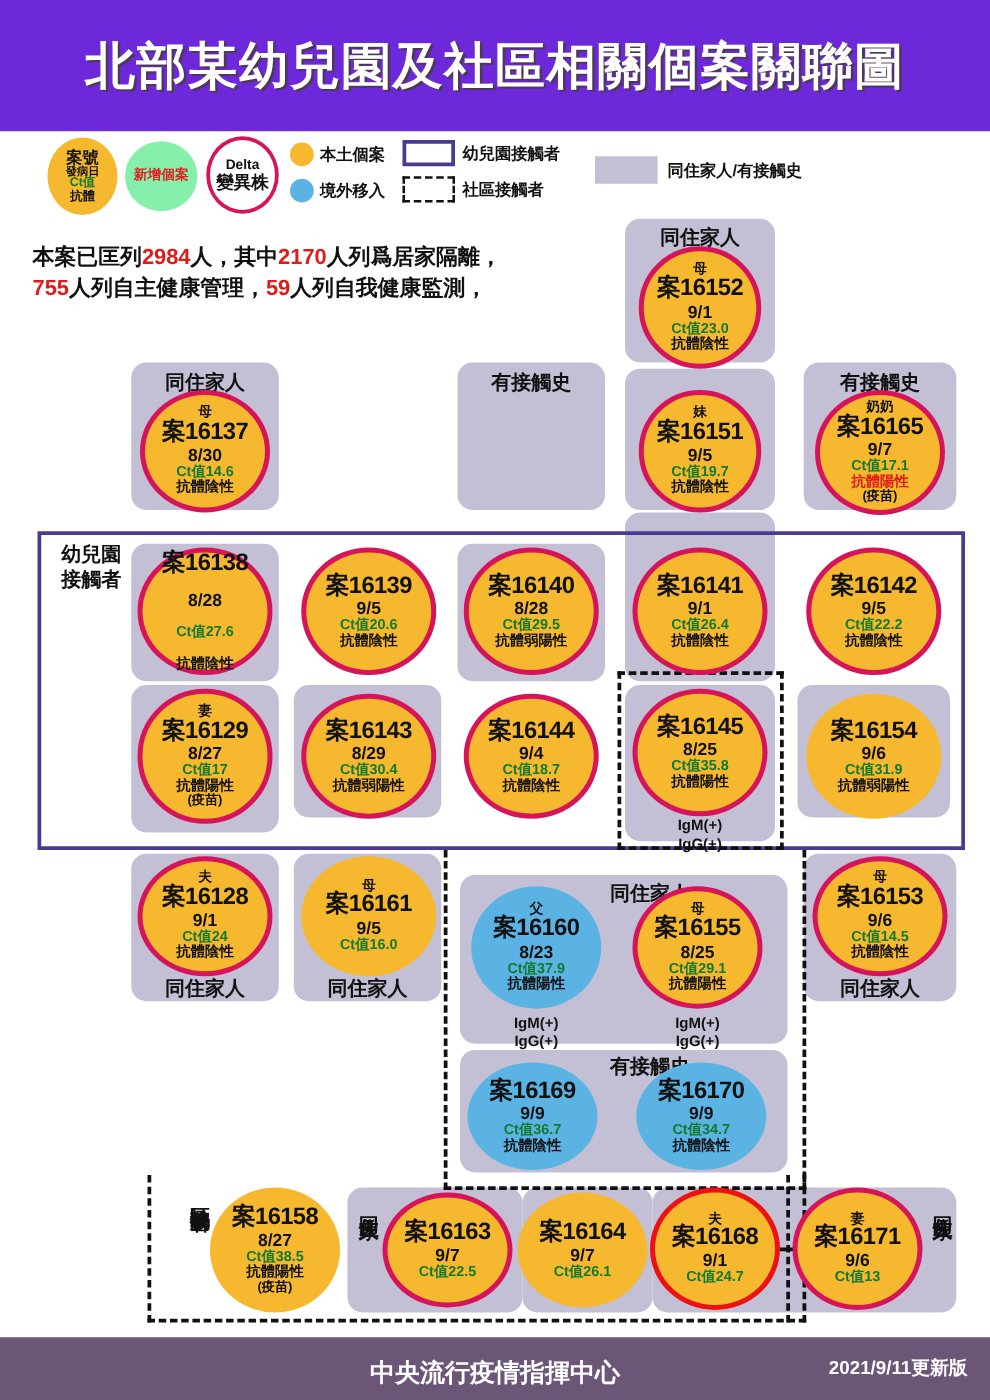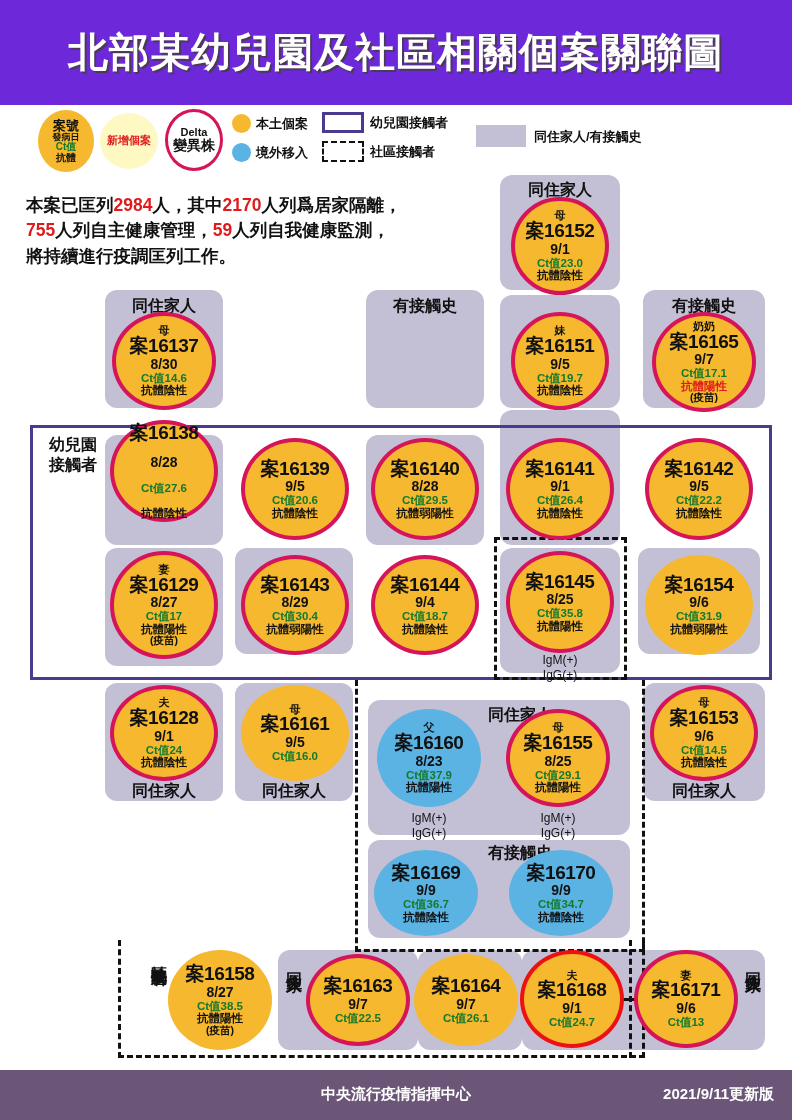--- a/index.html
+++ b/index.html
@@ -34,41 +34,41 @@
     background:#ffffff;
   }
 
   
   .footer{
     position:absolute;left:0;top:1070px;width:792px;height:50px;
     background:#6b5678;
   }
   .footer .f-center{
     position:absolute;left:0;top:15px;width:792px;text-align:center;
-    color:#ffffff;font-size:15px;font-weight:bold;
+    color:#ffffff;font-size:20px;font-weight:bold;
   }
   .footer .f-right{
     position:absolute;right:18px;top:15px;
     color:#ffffff;font-size:15px;font-weight:bold;
   }
 
   
   .legend{position:absolute;left:0;top:0;width:792px;height:70px;}
   .lg-ellipse{
     position:absolute;border-radius:50%;
     display:flex;flex-direction:column;align-items:center;justify-content:center;
     text-align:center;line-height:1.05;
   }
   .lg1{left:38px;top:5px;width:56px;height:62px;background:#f5b82e;}
   .lg1 .l1{font-size:13px;font-weight:bold;color:#111;}
   .lg1 .l2{font-size:9px;font-weight:bold;color:#111;}
   .lg1 .l3{font-size:10px;font-weight:bold;color:#127a2e;}
   .lg1 .l4{font-size:10px;font-weight:bold;color:#111;}
 
-  .lg2{left:100px;top:8px;width:58px;height:56px;background:#fef9c3;}
+  .lg2{left:100px;top:8px;width:58px;height:56px;background:#86efac;}
   .lg2 span{font-size:11px;font-weight:bold;color:#e02020;}
 
   .lg3{left:165px;top:4px;width:58px;height:62px;background:#ffffff;border:3px solid #d6145a;box-sizing:border-box;}
   .lg3 .d1{font-size:11px;font-weight:bold;color:#111;}
   .lg3 .d2{font-size:14px;font-weight:bold;color:#111;}
 
   .lg-dot{position:absolute;width:19px;height:19px;border-radius:50%;}
   .lg-dot.yellow{background:#f5b82e;left:232px;top:9px;}
   .lg-dot.blue{background:#5bb3e4;left:232px;top:38px;}
   .lg-dot-lbl{position:absolute;font-size:13px;font-weight:bold;color:#111;}
@@ -117,21 +117,21 @@
   .node.ring-red{border:4px solid #ee1111;}
   .node .rel{font-size:11px;font-weight:bold;color:#111;margin-bottom:-1px;}
   .node .cid{font-size:19px;font-weight:bold;color:#111;letter-spacing:-0.5px;}
   .node .date{font-size:14px;font-weight:bold;color:#111;}
   .node .ct{font-size:11.5px;font-weight:bold;color:#127a2e;}
   .node .ab{font-size:11.5px;font-weight:bold;color:#111;}
   .node .ab.pos{color:#e01b1b;}
   .node .vac{font-size:10.5px;font-weight:bold;color:#111;}
 
   .igtext{
-    position:absolute;font-size:12px;font-weight:normal;color:#111;
+    position:absolute;font-size:12px;font-weight:bold;color:#111;
     text-align:center;line-height:1.25;white-space:pre-line;
   }
 
   
   .obox{position:absolute;box-sizing:border-box;background:transparent;}
   .obox.purple{border:3px solid #4b3a8f;}
   .obox.dash{border:3px dashed #111;}
 
   .connector{position:absolute;background:#111;}
 </style>
@@ -174,21 +174,20 @@
       <div class="lg-box dash"></div>
       <div class="lg-box-lbl lbl-comm">社區接觸者</div>
 
       <div class="lg-swatch"></div>
       <div class="lbl-cohab">同住家人/有接觸史</div>
     </div>
 
     <div class="summary">
       <span>本案已匡列</span><b>2984</b><span>人，其中</span><b>2170</b><span>人列爲居家隔離，</span><br>
       <b>755</b><span>人列自主健康管理，</span><b>59</b><span>人列自我健康監測，</span><br>
-      <span>將持續進行疫調匡列工作。</span>
     </div>
 
     <div class="grp" style="left:500px;top:70px;width:120px;height:115px;"></div>
     <div class="grp-lbl" style="left:500px;top:75px;width:120px;">同住家人</div>
 
     <div class="grp" style="left:105px;top:185px;width:118px;height:118px;"></div>
     <div class="grp-lbl" style="left:105px;top:191px;width:118px;">同住家人</div>
 
     <div class="grp" style="left:366px;top:185px;width:118px;height:118px;"></div>
     <div class="grp-lbl" style="left:366px;top:191px;width:118px;">有接觸史</div>
@@ -272,21 +271,21 @@
 
     <div class="node local ring" style="left:652px;top:207px;width:104px;height:100px;">
       <span class="rel">奶奶</span>
       <span class="cid">案16165</span>
       <span class="date">9/7</span>
       <span class="ct">Ct值17.1</span>
       <span class="ab pos">抗體陽性</span>
       <span class="vac">(疫苗)</span>
     </div>
 
-    <div class="node local ring" style="left:110px;top:315px;width:108px;height:102px;gap:12px;">
+    <div class="node local ring" style="left:110px;top:333px;width:108px;height:102px;gap:12px;">
       <span class="cid">案16138</span>
       <span class="date">8/28</span>
       <span class="ct">Ct值27.6</span>
       <span class="ab">抗體陰性</span>
     </div>
     <div class="node local ring" style="left:241px;top:333px;width:108px;height:102px;">
       <span class="cid">案16139</span>
       <span class="date">9/5</span>
       <span class="ct">Ct值20.6</span>
       <span class="ab">抗體陰性</span>

